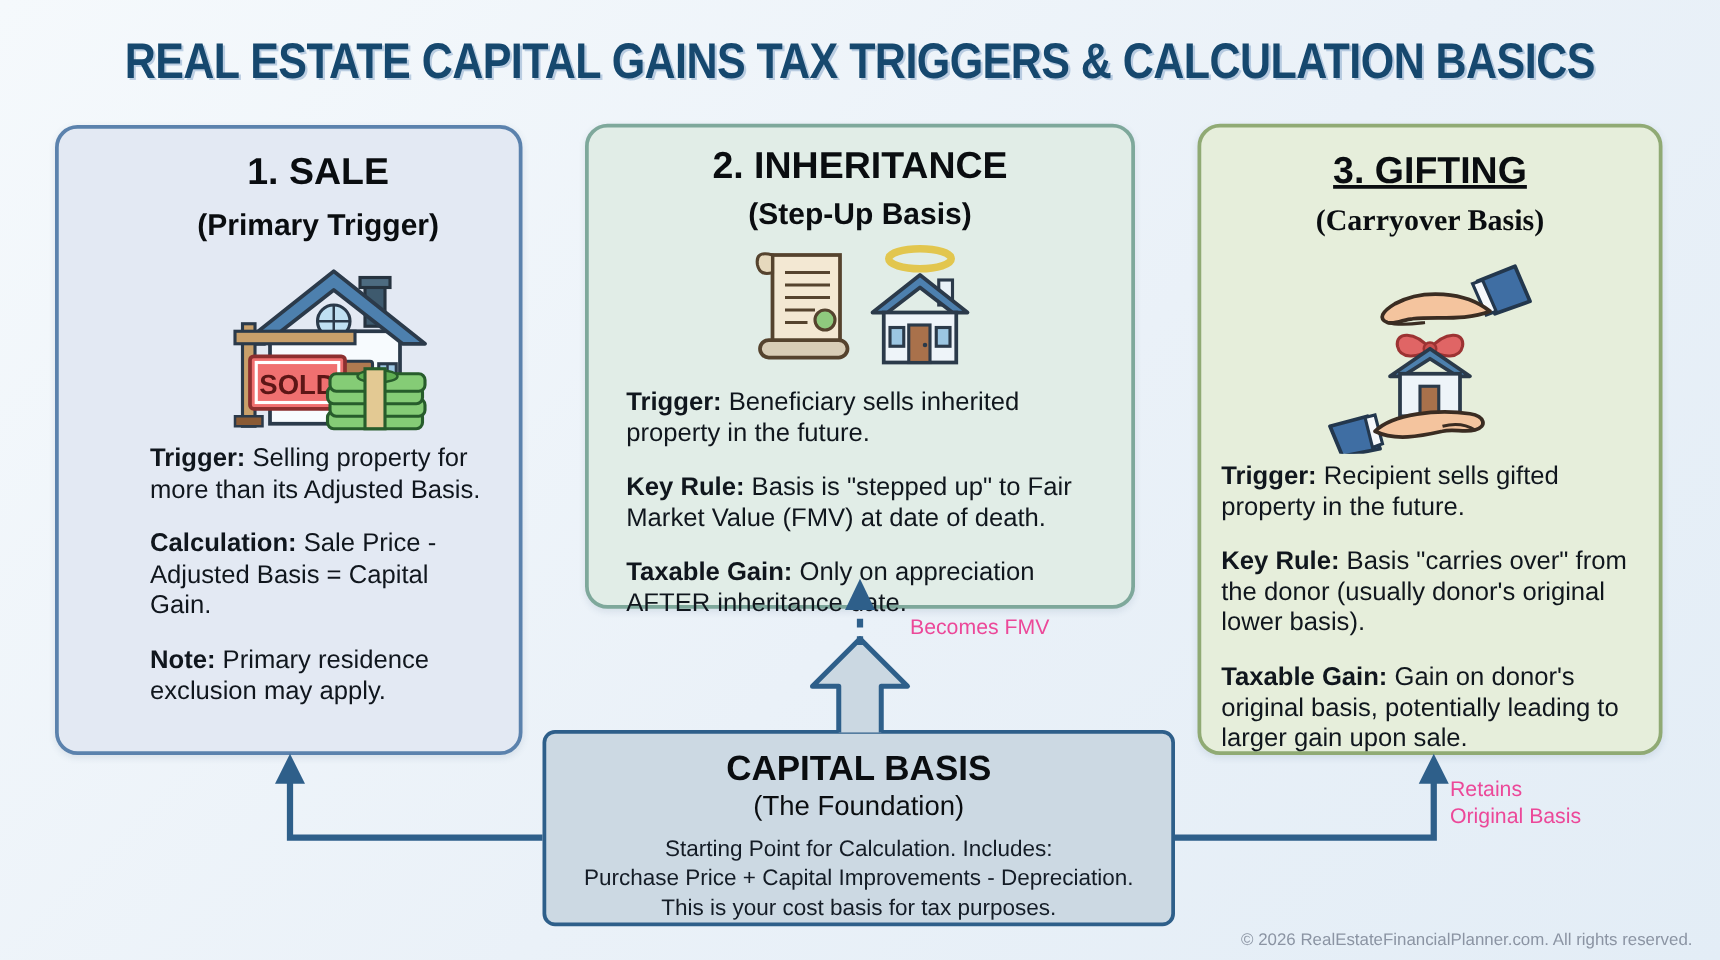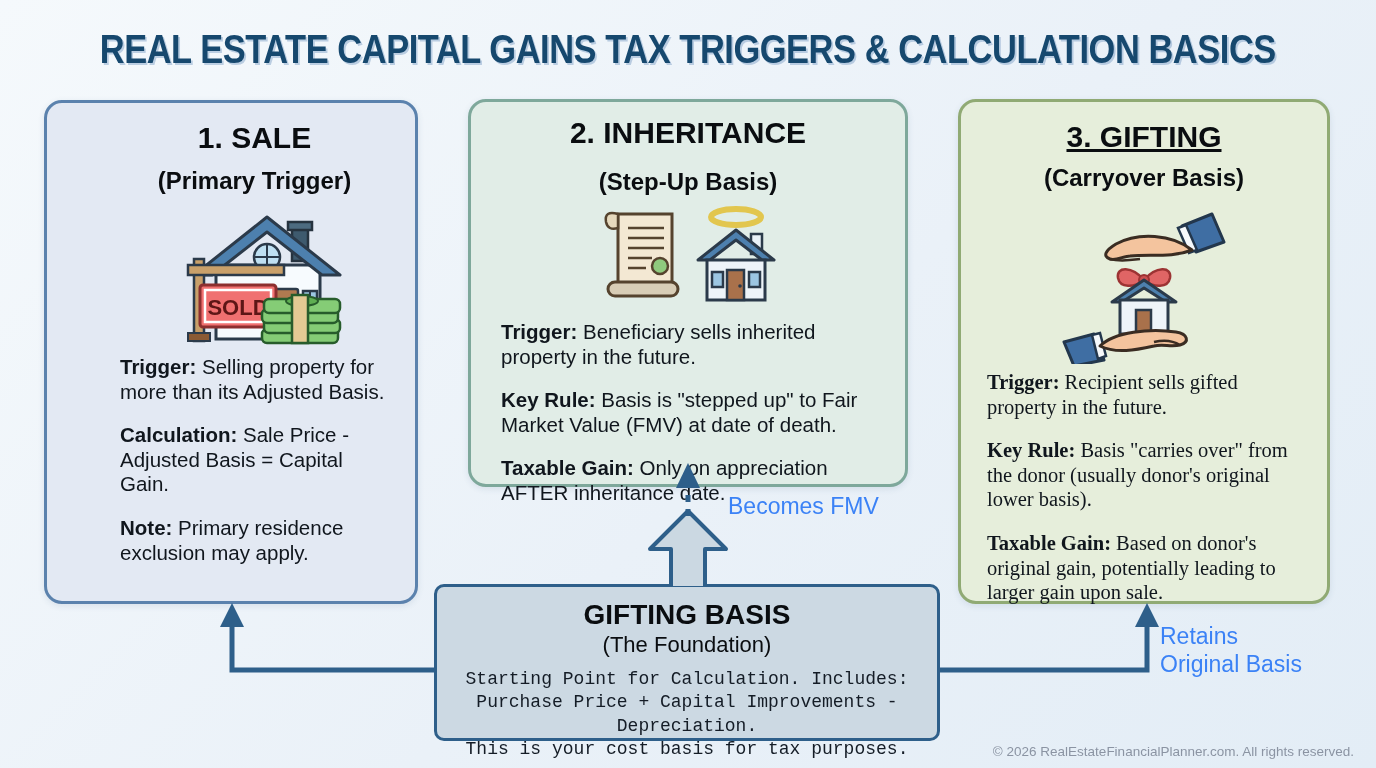--- a/index.html
+++ b/index.html
@@ -32,41 +32,41 @@
   .card-sale   { left:44px;  top:100px; width:374px; height:504px; background:#e3e9f3; border-color:#5b82ad;padding-left:47px; }
   .card-inherit{ left:468px; top:99px;  width:440px; height:388px; background:#e1ede7; border-color:#7ea89b; }
   .card-gift   { left:958px; top:99px;  width:372px; height:505px; background:#e6eedb; border-color:#90aa74; }
 
   .card-sale h2 { margin-top:18px; }
   .card-sale h3 { margin-top:12px; }
   .card-sale .icon-wrap { margin-top:10px; height:142px; }
   .card-sale .body { padding:8px 24px 0 26px; }
 
   .card-inherit h2 { margin-top:14px; }
-  .card-inherit h3 { margin-top:18px; }
+  .card-inherit h3 { margin-top:8px; }
   .card-inherit .icon-wrap { margin-top:8px; height:104px; }
   .card-inherit .body { padding:12px 28px 0 30px; }
 
   .card-gift h2 { margin-top:18px;text-decoration:underline; }
-  .card-gift h3 { margin-top:10px; }
+  .card-gift h3 { margin-top:10px;font-family:Liberation Serif, serif; }
   .card-gift .icon-wrap { margin-top:12px; height:158px; }
-  .card-gift .body { padding:8px 22px 0 26px;font-family:Liberation Serif, serif; }
+  .card-gift .body { padding:8px 22px 0 16px; }
 
   .foundation {
     position:absolute; left:434px; top:584px; width:506px; height:157px;
     background:#ccd9e3; border:3px solid #2e5f8a; border-radius:10px;
     display:flex; flex-direction:column; align-items:center; z-index:3;
   }
   .foundation h2 { font-size:28px; font-weight:bold; margin-top:12px; color:#0a0d10; }
   .foundation h3 { font-size:22px; font-weight:normal; margin-top:1px; color:#0a0d10; }
-  .foundation .flines { margin-top:10px; font-size:18px; line-height:1.3; text-align:center; color:#141c26;font-family:Liberation Mono, monospace; }
+  .foundation .flines { margin-top:10px; font-size:18px; line-height:1.3; text-align:center; color:#141c26; }
 
   .overlay { position:absolute; inset:0; z-index:4; pointer-events:none; }
 
-  .annotation { position:absolute; z-index:5; font-size:23px; line-height:1.22; color:#3b82f6; }
+  .annotation { position:absolute; z-index:5; font-size:17px; line-height:1.22; color:#ec4899; }
   .ann-fmv { left:728px; top:492px; }
   .ann-retains { left:1160px; top:622px; }
 
   .footer {
     position:absolute; right:22px; top:744px; font-size:13.5px; color:#8b94a3; z-index:5;
   }
 </style>
 </head>
 <body>
 
@@ -207,26 +207,26 @@
           <polygon points="10,138 40,130 50,156 20,162" fill="#3f6ea3" stroke="#23374d" stroke-width="3" stroke-linejoin="round"></polygon>
           <polygon points="38,131 46,129 52,152 44,155" fill="#f5f8fb" stroke="#23374d" stroke-width="2.5"></polygon>
           <path d="M46,142 C60,128 96,124 122,128 C134,130 136,138 126,141 C118,143 108,140 100,142 C82,146 62,150 46,142 Z" fill="#f4c49e" stroke="#3a2c22" stroke-width="3" stroke-linejoin="round"></path>
           <path d="M126,141 C118,136 108,136 100,138" fill="none" stroke="#3a2c22" stroke-width="2.5"></path>
         </g>
       </svg>
     </div>
     <div class="body">
       <p><b>Trigger:</b><span> Recipient sells gifted property in the future.</span></p>
       <p><b>Key Rule:</b><span> Basis "carries over" from the donor (usually donor's original lower basis).</span></p>
-      <p><b>Taxable Gain:</b><span> Based on donor's original gain, potentially leading to larger gain upon sale.</span></p>
+      <p><b>Taxable Gain:</b><span> Gain on donor's original basis, potentially leading to larger gain upon sale.</span></p>
     </div>
   </div>
 
   <div class="foundation">
-    <h2>GIFTING BASIS</h2>
+    <h2>CAPITAL BASIS</h2>
     <h3>(The Foundation)</h3>
     <div class="flines">
       <div>Starting Point for Calculation. Includes:</div>
       <div>Purchase Price + Capital Improvements - Depreciation.</div>
       <div>This is your cost basis for tax purposes.</div>
     </div>
   </div>
 
   <div class="annotation ann-fmv">
     <div>Becomes FMV</div>

